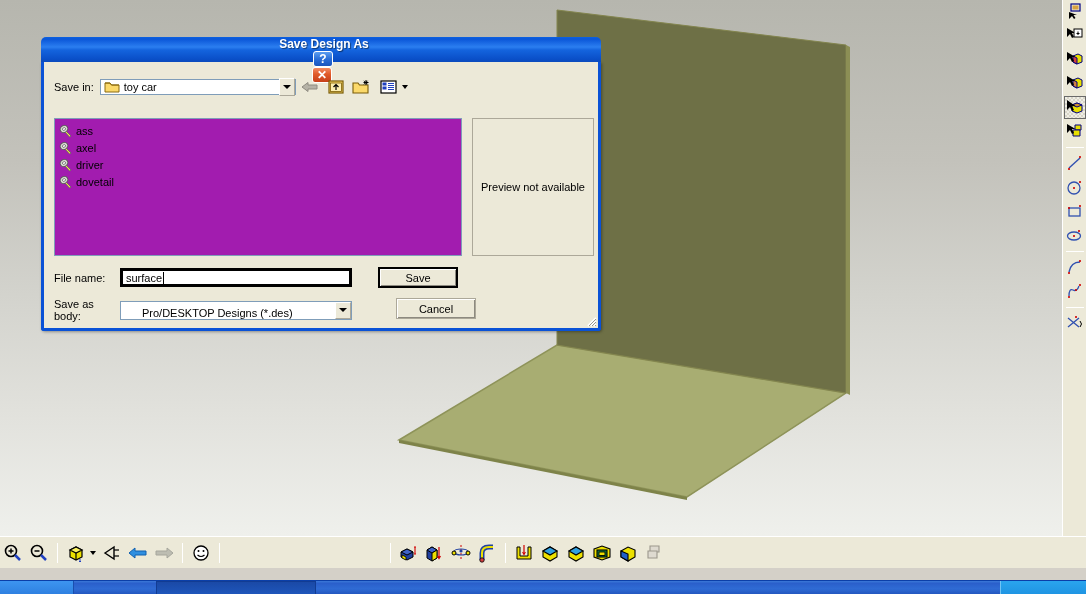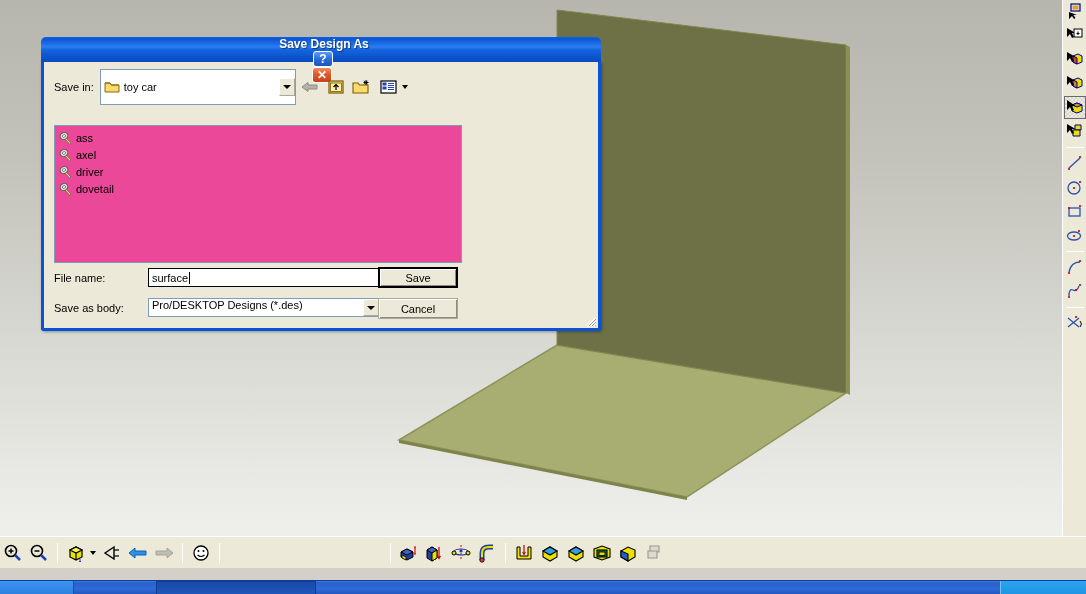--- a/index.html
+++ b/index.html
@@ -111,76 +111,75 @@
     display: flex; align-items: center; justify-content: center;
     color: #fff; font-weight: bold; font-size: 12px;
   }
   #help-button { background: linear-gradient(to bottom, #5c9df0 0%, #2a6ed8 50%, #1b55bd 100%); }
   #close-button { background: linear-gradient(to bottom, #f38a62 0%, #e05a28 45%, #c6401a 100%); margin-right: 4px; }
 
   .dlg-label { font-size: 11px; color: #000; }
 
   #savein-row { position: absolute; left: 10px; top: 14px; width: 540px; height: 22px; display: flex; align-items: center; }
   #savein-combo {
-    width: 196px; height: 36px; margin-left: 6px;
+    width: 196px; height: 16px; margin-left: 6px;
     background: #fff; border: 1px solid #7f9db9;
     display: flex; align-items: center; padding-left: 3px;
   }
   #savein-combo .combo-text { margin-left: 4px; font-size: 11px; }
   #savein-combo .combo-btn {
     margin-left: auto; width: 16px; height: 18px; background: #ece9d8;
     border: 1px solid #fff; border-right-color:#aca899; border-bottom-color:#aca899;
     display: flex; align-items: center; justify-content: center;
   }
   .nav-btn { width: 23px; height: 21px; display:flex; align-items:center; justify-content:center; margin-left: 3px; }
 
   #file-list {
     position: absolute; left: 10px; top: 56px; width: 408px; height: 138px;
-    background: #ec4899; border: 1px solid #7f9db9;
+    background: #a21caf; border: 1px solid #7f9db9;
     padding: 3px 2px;
     overflow: hidden;
-    margin-top: 7px;
   }
   .file-item { display: flex; align-items: center; height: 17px; padding-left: 2px; }
   .file-item .fname { font-size: 11px; margin-left: 3px; }
 
   #preview-pane {
     position: absolute; left: 428px; top: 56px; width: 122px; height: 138px;
     background: #ece9d8;
     border: 1px solid #aca899;
     display: flex; align-items: center; justify-content: center;
   }
   #preview-text { font-size: 11px; color: #000; }
 
   #filename-row { position: absolute; left: 10px; top: 206px; display: flex; align-items: center; }
   #filetype-row { position: absolute; left: 10px; top: 236px; display: flex; align-items: center; }
-  .form-label { width: 94px; font-size: 11px; }
+  .form-label { width: 66px; font-size: 11px; }
   #filename-input {
-    width: 232px; height: 19px; background: #fff; border: 1px solid #000000;
+    width: 232px; height: 19px; background: #fff; border: 3px solid #000000;
     display: flex; align-items: center; padding-left: 3px; font-size: 11px;
   }
   .caret { display:inline-block; width:1px; height:12px; background:#000; margin-left:1px; }
   #filetype-combo {
     width: 232px; height: 19px; background: #fff; border: 1px solid #7f9db9;
-    display: flex; align-items: flex-start; padding-left: 3px; font-size: 11px;
+    display: flex; align-items: flex-end; padding-left: 21px; font-size: 11px;
   }
   #filetype-combo .combo-btn {
     margin-left: auto; width: 16px; height: 17px; background: #ece9d8;
     border: 1px solid #fff; border-right-color:#aca899; border-bottom-color:#aca899;
     display: flex; align-items: center; justify-content: center;
   }
   .dlg-button {
     position: absolute; width: 80px; height: 21px;
     background: #ece9d8; font-size: 11px;
     display: flex; align-items: center; justify-content: center;
     border: 1px solid #aca899;
     box-shadow: inset 1px 1px 0 #ffffff, inset -1px -1px 0 #8d8a80;
   }
   #save-button { left: 334px; top: 205px; border: 2px solid #000; box-shadow: inset 1px 1px 0 #ffffff, inset -1px -1px 0 #8d8a80; }
-  #cancel-button { left: 334px; top: 236px; }
+  #cancel-button { left: 352px; top: 236px; }
 
   #resize-grip { position: absolute; right: 1px; bottom: 1px; width: 14px; height: 14px; }
 </style>
 </head>
 <body>
 
 <div id="app">
 
   <div id="viewport">
     <svg width="1062" height="536" viewBox="0 0 1062 536">
@@ -546,20 +545,23 @@
       <div class="file-item">
         <svg width="14" height="14" viewBox="0 0 14 14">
           <ellipse cx="5" cy="5" rx="4" ry="3.4" transform="rotate(-35 5 5)" fill="#d8d8d0" stroke="#555" stroke-width="1"></ellipse>
           <ellipse cx="5" cy="5" rx="1.6" ry="1.3" transform="rotate(-35 5 5)" fill="#fff" stroke="#555" stroke-width="0.7"></ellipse>
           <path d="M7.5,7.5 L12,12 L10.5,13 L6.5,8.6 Z" fill="#f2e24a" stroke="#666" stroke-width="0.8"></path>
         </svg>
         <span class="fname">dovetail</span>
       </div>
     </div>
 
+    <div id="preview-pane">
+      <span id="preview-text">Preview not available</span>
+    </div>
 
     <div id="filename-row">
       <span class="form-label">File name:</span>
       <div id="filename-input">
         <span placeholder="">surface</span>
           <span class="caret"></span>
       </div>
     </div>
 
     <div id="filetype-row">

